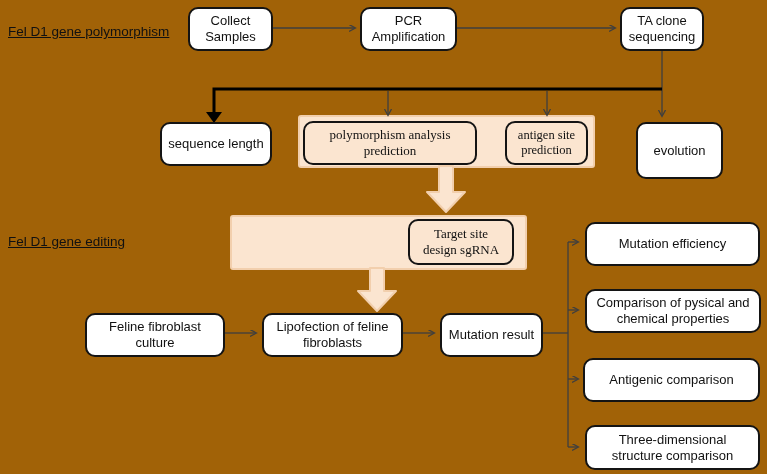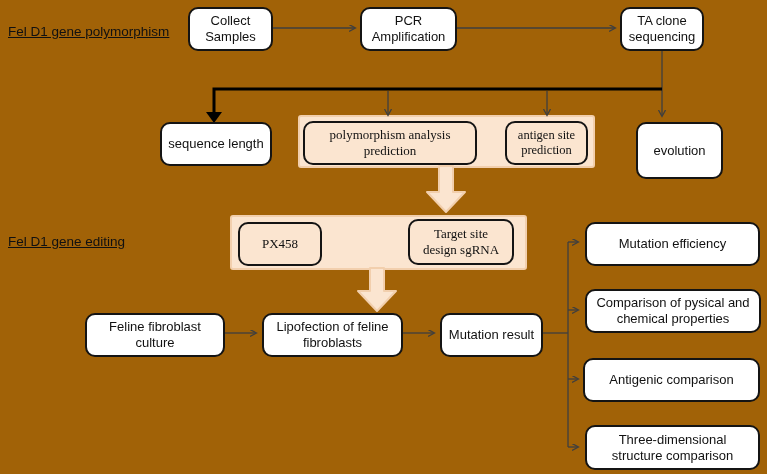--- a/index.html
+++ b/index.html
@@ -81,21 +81,20 @@
   <div class="node" style="left:620px; top:7px; width:84px; height:41px;">TA clone
 sequencing</div>
 
   <div class="node" style="left:160px; top:122px; width:112px; height:41px;">sequence length</div>
   <div class="node accent" style="left:303px; top:121px; width:174px; height:42px;">polymorphism analysis
 prediction</div>
   <div class="node accent" style="left:505px; top:121px; width:83px; height:42px; font-size:12.5px;">antigen site
 prediction</div>
   <div class="node" style="left:620px; top:122px; width:87px; height:57px;margin-left:16px;">evolution</div>
 
-  <div class="node accent" style="left:238px; top:222px; width:84px; height:40px;">PX458</div>
   <div class="node accent" style="left:408px; top:219px; width:106px; height:46px;">Target site
 design sgRNA</div>
 
   <div class="node" style="left:85px; top:313px; width:140px; height:40px;">Feline fibroblast
 culture</div>
   <div class="node" style="left:262px; top:313px; width:141px; height:40px;">Lipofection of feline
 fibroblasts</div>
   <div class="node" style="left:440px; top:313px; width:103px; height:40px;">Mutation result</div>
 
   <div class="node" style="left:585px; top:222px; width:175px; height:23px;">Mutation efficiency</div>

